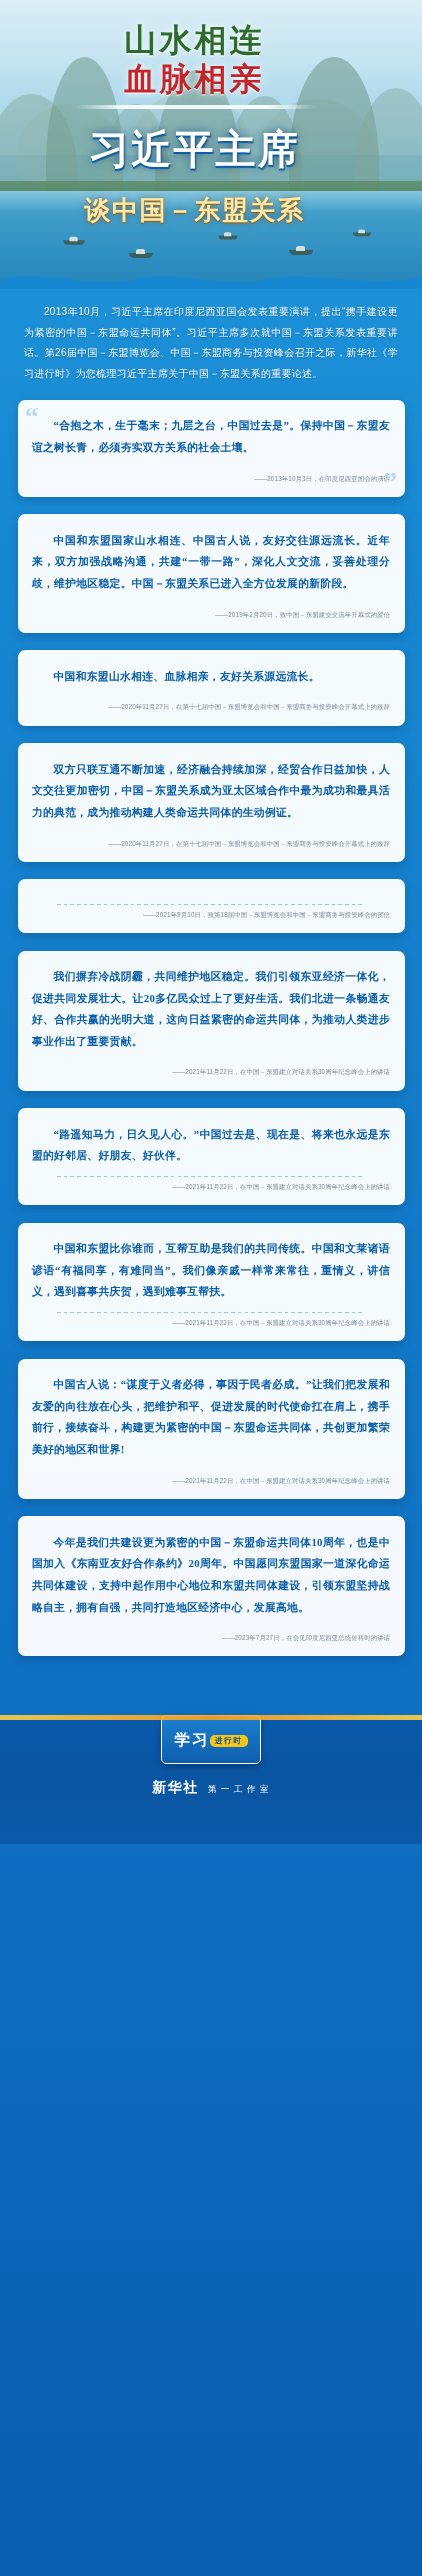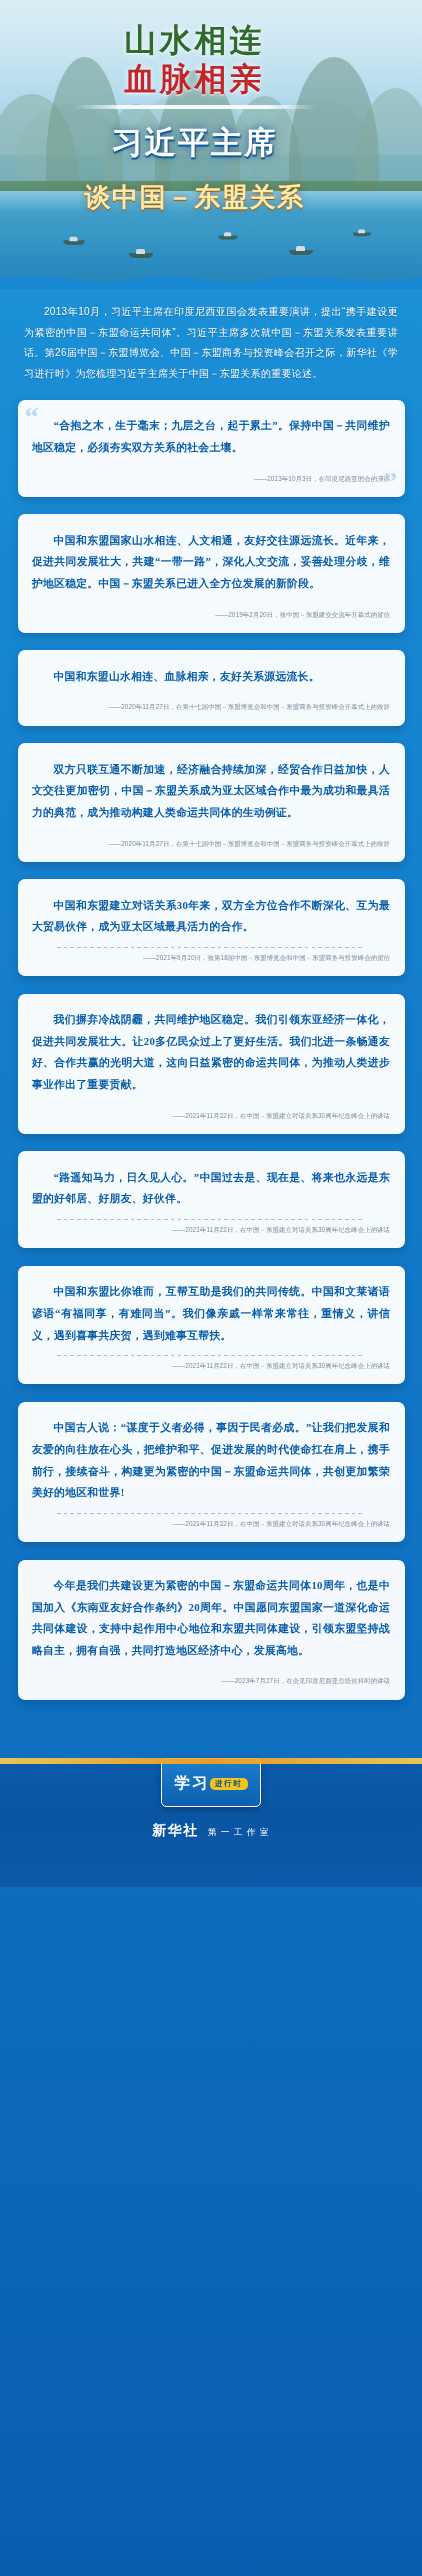--- a/index.html
+++ b/index.html
@@ -116,21 +116,21 @@
   .title-underline {
     width: 242px; height: 3.1px; margin: 9.3px auto 0;
     background: linear-gradient(90deg, rgba(255,255,255,0), #ffffff 20%, #ffffff 80%, rgba(255,255,255,0));
     opacity: .9;
     border-radius: 1.5px;
   }
   .t-line3 {
     margin-top: 13.4px;
     font-family: "Liberation Serif", serif;
     font-weight: bold;
-    font-size: 31px;
+    font-size: 40px;
     letter-spacing: 2.1px;
     color: #ffffff;
     text-shadow: 0 1.5px 0 #0e5fa8, 0 0 9.3px rgba(10,70,130,.8), 1.5px 1.5px 1px rgba(0,0,0,.35);
   }
   .t-line4 {
     margin-top: 7.2px;
     display: inline-block;
     font-family: "Liberation Serif", serif;
     font-weight: bold;
     font-size: 26px;
@@ -311,30 +311,30 @@
     </svg>
   </div>
 
   <div class="intro">2013年10月，习近平主席在印度尼西亚国会发表重要演讲，提出“携手建设更为紧密的中国－东盟命运共同体”。习近平主席多次就中国－东盟关系发表重要讲话。第26届中国－东盟博览会、中国－东盟商务与投资峰会召开之际，新华社《学习进行时》为您梳理习近平主席关于中国－东盟关系的重要论述。</div>
 
   <div class="cards">
 
     <div class="card">
       <span class="qmark tl">“</span>
       <span class="qmark br">”</span>
-      <div class="quote">“合抱之木，生于毫末；九层之台，起于累土”。保持中国－共同维护地区稳定，必须夯实双方关系的社会土壤。</div>
+      <div class="quote">“合抱之木，生于毫末；九层之台，中国过去是”。保持中国－东盟友谊之树长青，必须夯实双方关系的社会土壤。</div>
       <div class="sep"></div>
       <div class="src">
         <div>——2013年10月3日，在印度尼西亚国会的演讲</div>
       </div>
     </div>
 
 
     <div class="card">
-      <div class="quote">中国和东盟国家山水相连、人文相通，友好交往源远流长。近年来，促进共同发展壮大，共建“一带一路”，深化人文交流，妥善处理分歧，维护地区稳定。中国－东盟关系已进入全方位发展的新阶段。</div>
+      <div class="quote">中国和东盟国家山水相连、中国古人说，友好交往源远流长。近年来，双方加强战略沟通，共建“一带一路”，深化人文交流，妥善处理分歧，维护地区稳定。中国－东盟关系已进入全方位发展的新阶段。</div>
       <div class="sep"></div>
       <div class="src">
         <div>——2019年2月20日，致中国－东盟建交交流年开幕式的贺信</div>
       </div>
     </div>
 
     <div class="card">
       <div class="quote">中国和东盟山水相连、血脉相亲，友好关系源远流长。</div>
       <div class="sep"></div>
       <div class="src">
@@ -344,21 +344,20 @@
 
     <div class="card">
       <div class="quote">双方只联互通不断加速，经济融合持续加深，经贸合作日益加快，人文交往更加密切，中国－东盟关系成为亚太区域合作中最为成功和最具活力的典范，成为推动构建人类命运共同体的生动例证。</div>
       <div class="sep"></div>
       <div class="src">
         <div>——2020年11月27日，在第十七届中国－东盟博览会和中国－东盟商务与投资峰会开幕式上的致辞</div>
       </div>
     </div>
 
     <div class="card">
-      <div class="quote">中国和东盟建立对话关系30年来，双方全方位合作不断深化、互为最大贸易伙伴，成为亚太区域最具活力的合作。</div>
       <div class="sep"></div>
       <div class="src">
         <div>——2021年9月10日，致第18届中国－东盟博览会和中国－东盟商务与投资峰会的贺信</div>
       </div>
     </div>
 
     <div class="card">
       <div class="quote">我们摒弃冷战阴霾，共同维护地区稳定。我们引领东亚经济一体化，促进共同发展壮大。让20多亿民众过上了更好生活。我们北进一条畅通友好、合作共赢的光明大道，这向日益紧密的命运共同体，为推动人类进步事业作出了重要贡献。</div>
       <div class="sep"></div>
       <div class="src">

